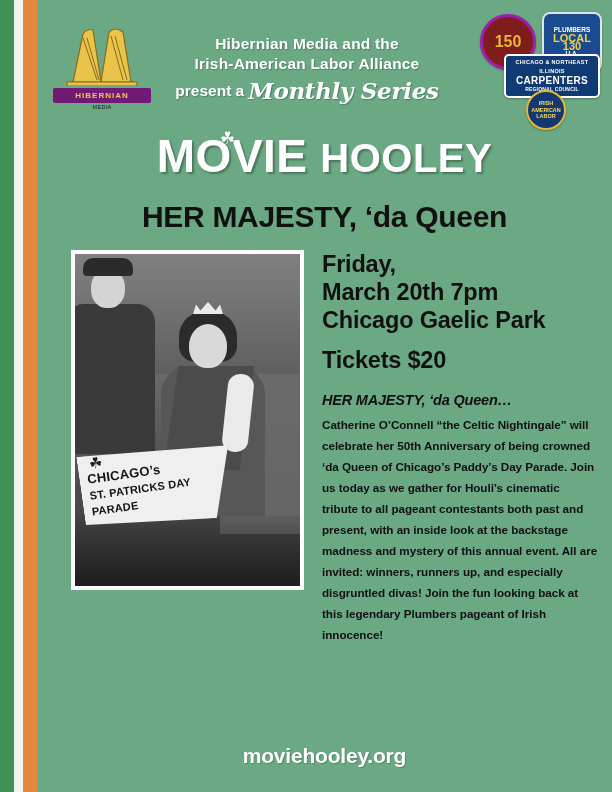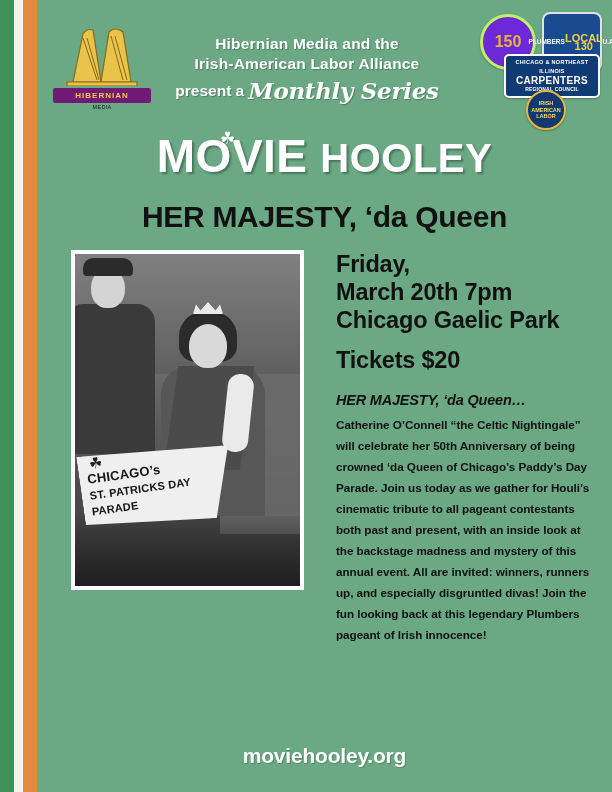--- a/index.html
+++ b/index.html
@@ -114,40 +114,40 @@
     display: flex;
     align-items: center;
     justify-content: center;
     text-align: center;
     font-weight: bold;
     box-shadow: 0 1px 2px rgba(0,0,0,.3);
   }
   .badge-ua {
     left: 6px; top: 0;
     width: 50px; height: 50px;
-    background: #6d28d9;
-    border: 3px solid #bef264;
+    background: #7f1d1d;
+    border: 3px solid #a21caf;
     color: #ffffff;
     font-size: 7px;
     line-height: 8px;
   }
   .badge-ua .n150 {
     font-size: 16px;
     color: #e8b53a;
   }
   .badge-local {
     left: 68px; top: -2px;
     width: 56px; height: 56px;
     border-radius: 8px;
     background: #1b4b8f;
     border: 2px solid #dfe3e8;
     color: #ffffff;
     font-size: 6.5px;
     line-height: 8px;
-    flex-direction: row;
+    flex-direction: column;
   }
   .badge-local .big { font-size: 11px; color: #f4d03f; font-weight: bold; }
   .badge-carp {
     left: 30px; top: 40px;
     width: 92px; height: 40px;
     border-radius: 5px;
     background: #0f3a74;
     border: 2px solid #ffffff;
     color: #ffffff;
     font-size: 7px;
@@ -319,21 +319,21 @@
     background: linear-gradient(180deg, rgba(40,40,40,.1), rgba(25,25,25,.85));
   }
   .ph-float {
     position: absolute; right: 0; top: 120px; width: 80px; height: 160px;
     background: #6b6b6b;
     opacity: .85;
   }
 
   .info-col {
     flex: 1;
-    padding-left: 32px;
+    padding-left: 18px;
     color: #111111;
   }
   .when {
     font-size: 23.5px;
     font-weight: bold;
     line-height: 28px;
     letter-spacing: -0.2px;
   }
   .tickets {
     margin-top: 13px;

